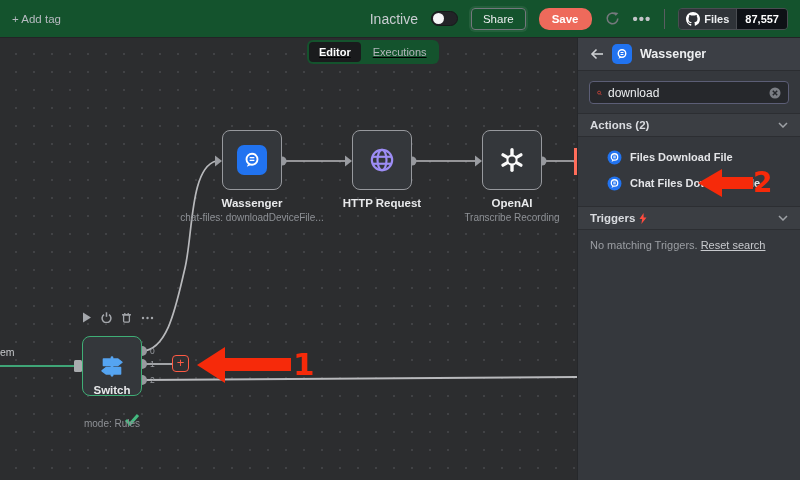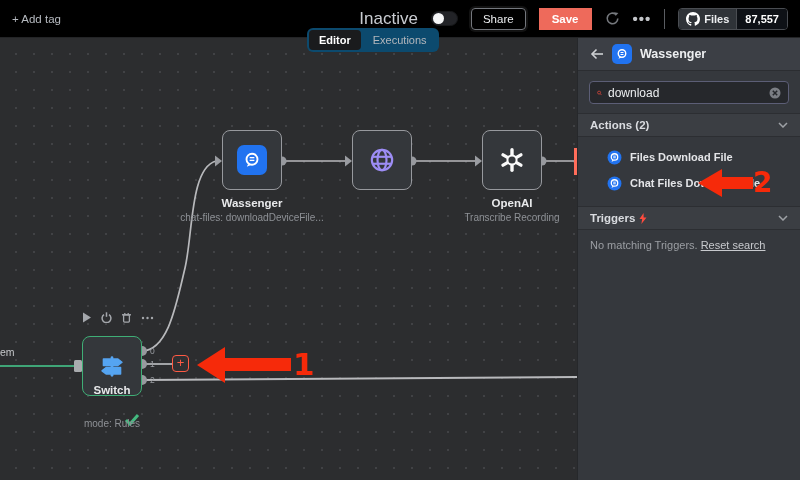--- a/index.html
+++ b/index.html
@@ -1,47 +1,47 @@
 <!DOCTYPE html>
 <html><head>
 <meta charset="utf-8">
 <style>
   * { margin:0; padding:0; box-sizing:border-box; }
   html,body { width:800px; height:480px; overflow:hidden; background:#2c2d2f;
     font-family:"Liberation Sans","DejaVu Sans",sans-serif; }
 
   
   .header { position:absolute; left:0; top:0; width:800px; height:38px;
-    background:#000000; display:flex; align-items:center; padding:0 12px;
+    background:#14532d; display:flex; align-items:center; padding:0 12px;
     border-bottom:1px solid #232426; z-index:30; }
   .add-tag { color:#b6bac0; font-size:11.5px; cursor:pointer; }
   .header-right { margin-left:auto; display:flex; align-items:center; gap:13px; }
-  .inactive-label { color:#c9ccd1; font-size:17px; }
+  .inactive-label { color:#c9ccd1; font-size:14px; }
   .toggle { width:27px; height:15px; border-radius:8px; background:#222327;
     border:1px solid #17181a; position:relative; cursor:pointer; }
   .toggle .knob { position:absolute; left:1px; top:1px; width:11px; height:11px;
     border-radius:50%; background:#f5f6f7; }
   .btn-share { background:transparent; border:1px solid #74777d; border-radius:4px;
     color:#eceef0; font-size:11.5px; padding:4px 11px; cursor:pointer;
     box-shadow:0 0 0 2px rgba(255,255,255,0.07); font-family:inherit; }
-  .btn-save { background:#ee6a5b; border:none; border-radius:0; color:#fff;
+  .btn-save { background:#ee6a5b; border:none; border-radius:10px; color:#fff;
     font-size:11.5px; font-weight:bold; padding:5px 13px; cursor:pointer; font-family:inherit; }
   .icon-btn { display:flex; align-items:center; cursor:pointer; }
   .dots { color:#c3c5c9; font-size:15px; font-weight:bold; letter-spacing:1px; cursor:pointer; }
   .hdiv { width:1px; height:20px; background:#5a5d62; }
   .star { display:flex; align-items:stretch; height:22px; border:1px solid #4a4d52;
     border-radius:4px; overflow:hidden; cursor:pointer; }
   .star-left { display:flex; align-items:center; gap:4px; background:#2f3338;
     padding:0 7px; color:#eceef0; font-size:11px; font-weight:bold; }
   .star-count { display:flex; align-items:center; background:#0e1116; padding:0 8px;
     color:#fff; font-size:11px; font-weight:bold; border-left:1px solid #4a4d52; }
 
   
-  .tabs { position:absolute; left:307px; top:28px; z-index:40; display:flex;
-    background:#0c4a6e; border-radius:6px; padding:2px; gap:2px; }
+  .tabs { position:absolute; left:307px; top:40px; z-index:40; display:flex;
+    background:#14532d; border-radius:6px; padding:2px; gap:2px;text-decoration:underline; }
   .tab { font-size:11px; padding:4px 10px; border-radius:4px; color:#b4b7bc; cursor:pointer; }
   .tab.active { background:#1a1b1d; color:#fff; font-weight:bold; }
 
   
   .canvas { position:absolute; left:0; top:38px; width:577px; height:442px;
     background-color:#2c2d2f;
     background-image:radial-gradient(#414245 1px, transparent 1.2px);
     background-size:18px 18px; background-position:7px 7px; overflow:hidden; }
   .wires { position:absolute; left:0; top:0; width:577px; height:442px; pointer-events:none; }
 
@@ -188,20 +188,21 @@
   <div class="nsub" style="left:177px; top:174px;">chat-files: downloadDeviceFile...</div>
 
   <div class="node" style="left:352px; top:92px;">
     <svg width="30" height="30" viewBox="0 0 28 28">
       <circle cx="14" cy="14" r="9.5" stroke="#9d8df5" stroke-width="2" fill="none"></circle>
       <ellipse cx="14" cy="14" rx="4.2" ry="9.5" stroke="#9d8df5" stroke-width="2" fill="none"></ellipse>
       <line x1="5" y1="11" x2="23" y2="11" stroke="#9d8df5" stroke-width="2"></line>
       <line x1="5" y1="17.5" x2="23" y2="17.5" stroke="#9d8df5" stroke-width="2"></line>
     </svg>
   </div>
+  <div class="nlabel" style="left:312px; top:159px;">HTTP Request</div>
 
   <div class="node" style="left:482px; top:92px;">
     <svg width="28" height="28" viewBox="-14 -14 28 28">
       <g fill="#fafafa">
         <rect x="-1.7" y="-12" width="3.4" height="10.5" rx="1.7" transform="rotate(0)"></rect>
         <rect x="-1.7" y="-12" width="3.4" height="10.5" rx="1.7" transform="rotate(60)"></rect>
         <rect x="-1.7" y="-12" width="3.4" height="10.5" rx="1.7" transform="rotate(120)"></rect>
         <rect x="-1.7" y="-12" width="3.4" height="10.5" rx="1.7" transform="rotate(180)"></rect>
         <rect x="-1.7" y="-12" width="3.4" height="10.5" rx="1.7" transform="rotate(240)"></rect>
         <rect x="-1.7" y="-12" width="3.4" height="10.5" rx="1.7" transform="rotate(300)"></rect>

